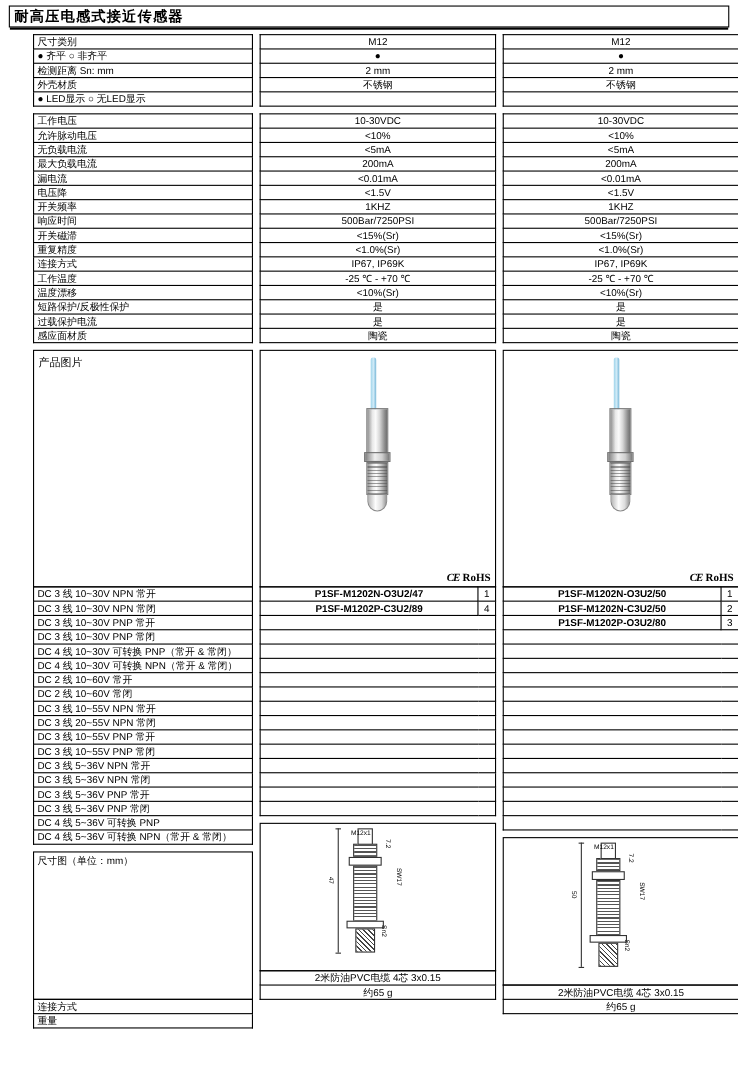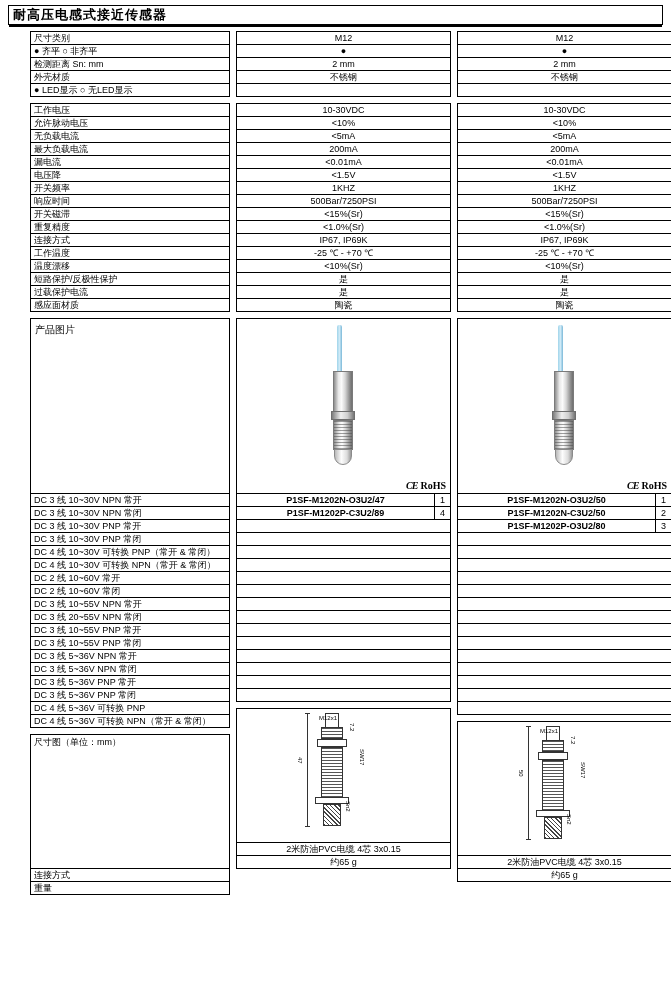--- a/index.html
+++ b/index.html
@@ -64,21 +64,21 @@
     white-space: nowrap;
     overflow: hidden;
   }
   td.c { text-align: center; font-weight: normal; }
   td.cn { text-align: center; }
   .spacer { height: 6px; }
 
   
   .imgbox {
     border: 1px solid #000;
-    height: 176px;
+    height: 216px;
     position: relative;
     overflow: hidden;
   }
   .imgbox.left { padding: 4px; }
   .label-cn { font-size: 10px; }
 
   
   .sensor-wrap {
     position: absolute;
     left: 0; right: 0; top: 0; bottom: 0;

